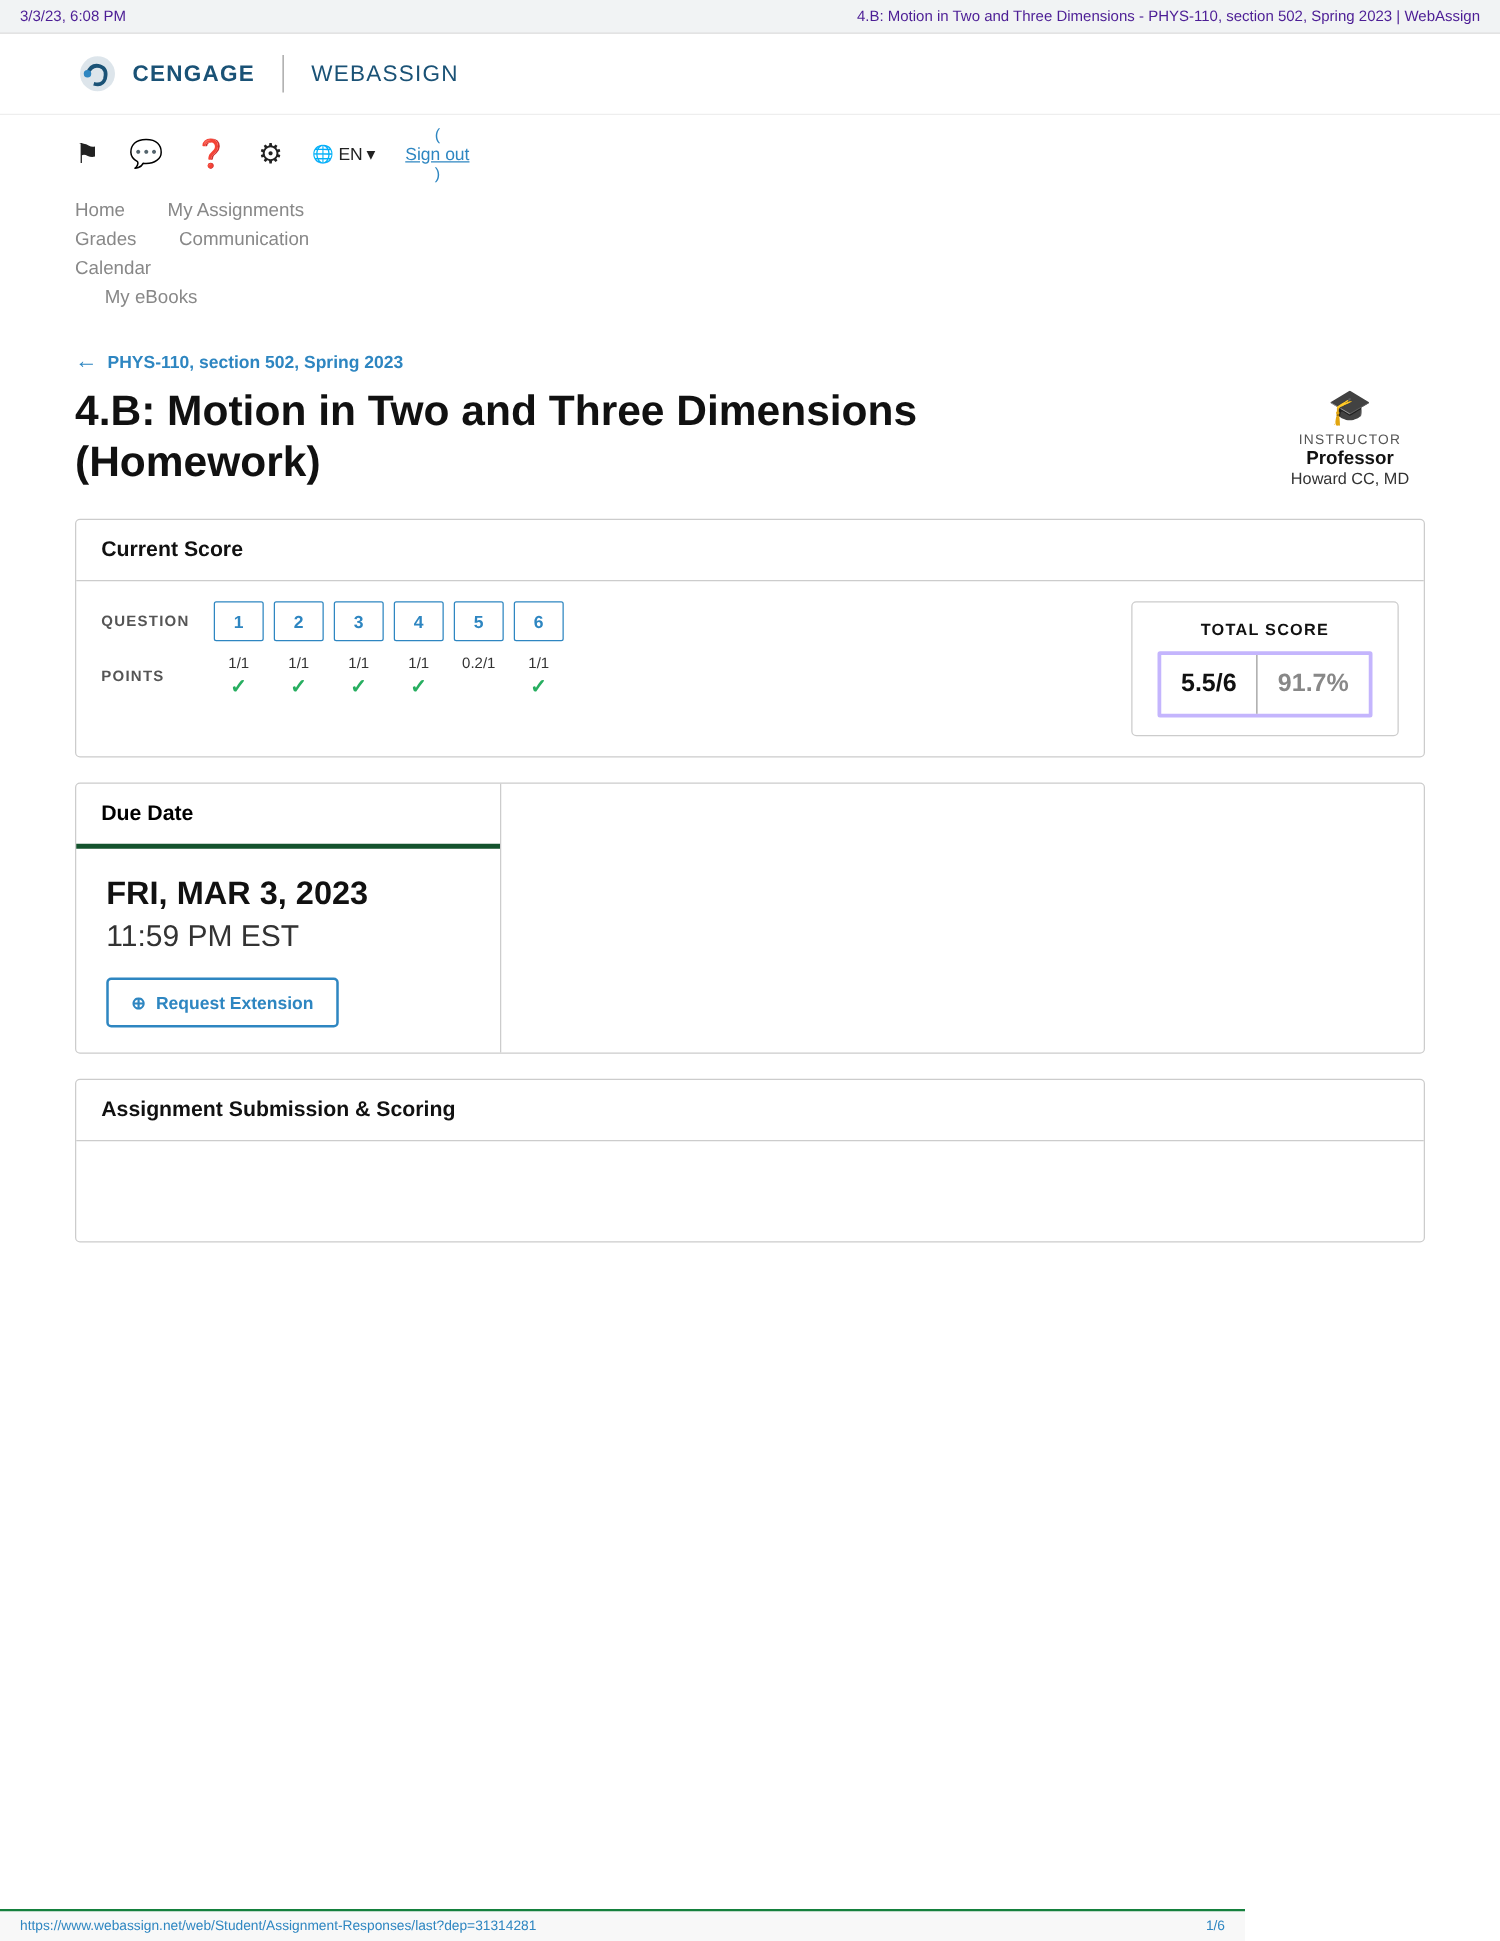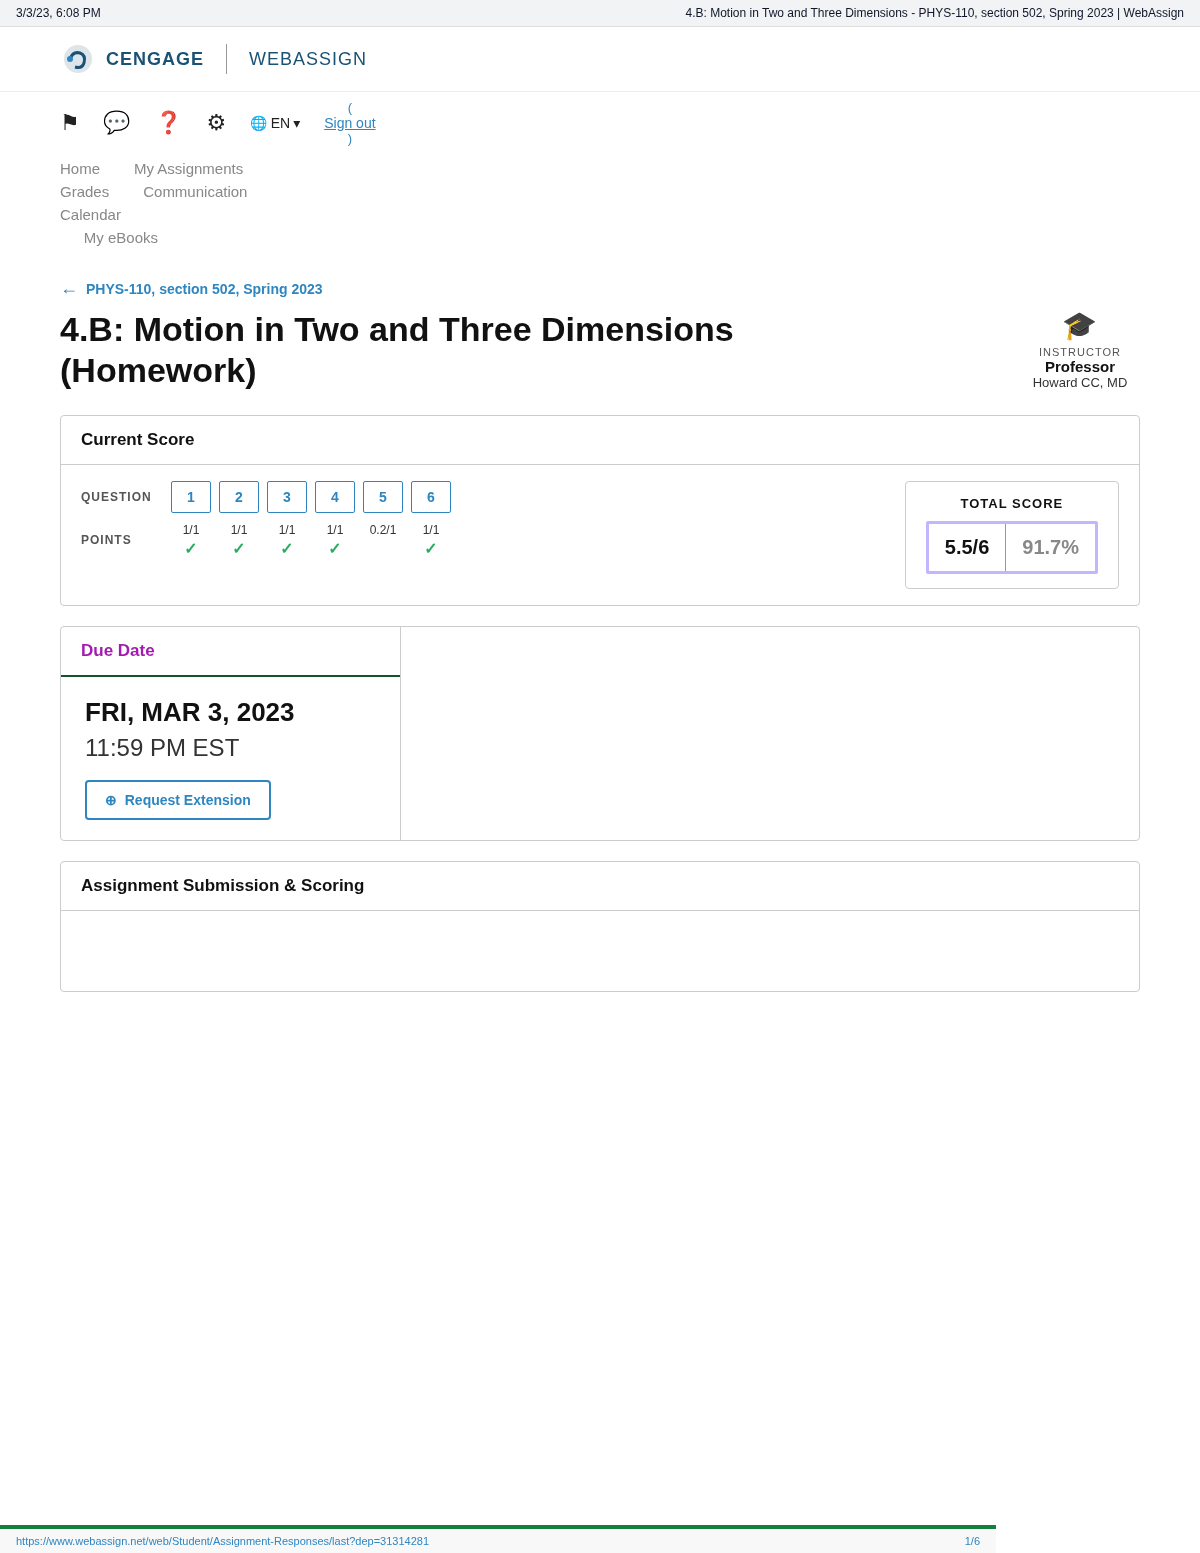--- a/index.html
+++ b/index.html
@@ -10,21 +10,21 @@
       background: #fff;
       width: 1200px;
       min-height: 1553px;
     }
 
     
     .browser-bar {
       background: #f1f3f4;
       padding: 6px 16px;
       font-size: 12px;
-      color: #0f172a;
+      color: #4c1d95;
       display: flex;
       justify-content: space-between;
       border-bottom: 1px solid #ddd;
     }
 
     
     .header {
       display: flex;
       align-items: flex-end;
       padding: 14px 60px;
@@ -278,22 +278,22 @@
       margin-bottom: 20px;
     }
     .due-date-header-col {
       width: 340px;
       border-right: 1px solid #ccc;
     }
     .due-date-header {
       padding: 14px 20px;
       font-size: 17px;
       font-weight: bold;
-      color: #a21caf;
-      border-bottom: 2px solid #14532d;
+      color: #000000;
+      border-bottom: 4px solid #14532d;
     }
     .due-date-body {
       padding: 20px 24px;
     }
     .due-date-main {
       font-size: 26px;
       font-weight: bold;
       color: #111;
       margin-bottom: 6px;
     }
@@ -330,21 +330,21 @@
       border-bottom: 1px solid #ccc;
     }
 
     
     .bottom-bar {
       position: fixed;
       bottom: 0;
       left: 0;
       width: 996px;
       background: #f8f8f8;
-      border-top: 4px solid #15803d;
+      border-top: 2px solid #15803d;
       padding: 6px 16px;
       font-size: 11px;
       color: #2e86c1;
       display: flex;
       justify-content: space-between;
     }
   </style>
 </head>
 <body>
 

